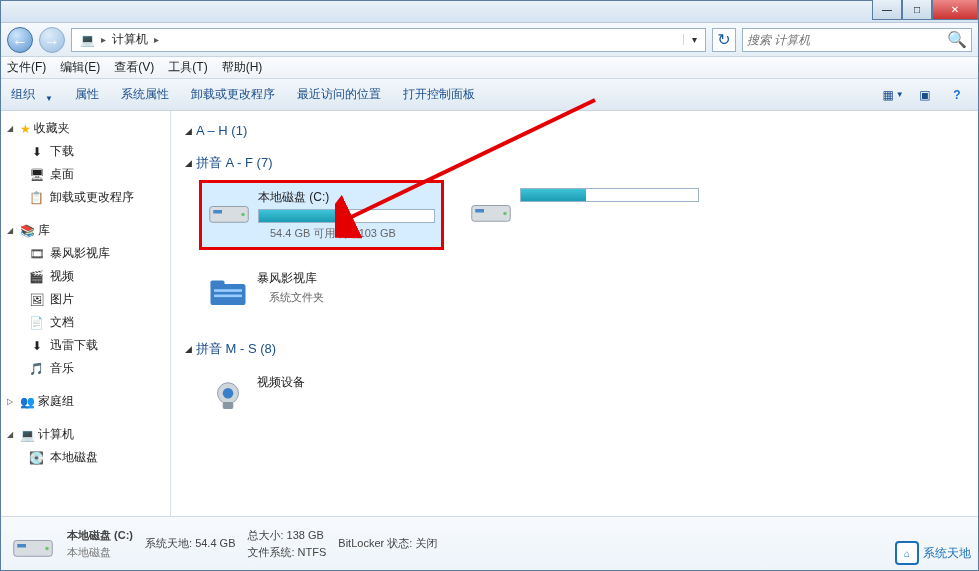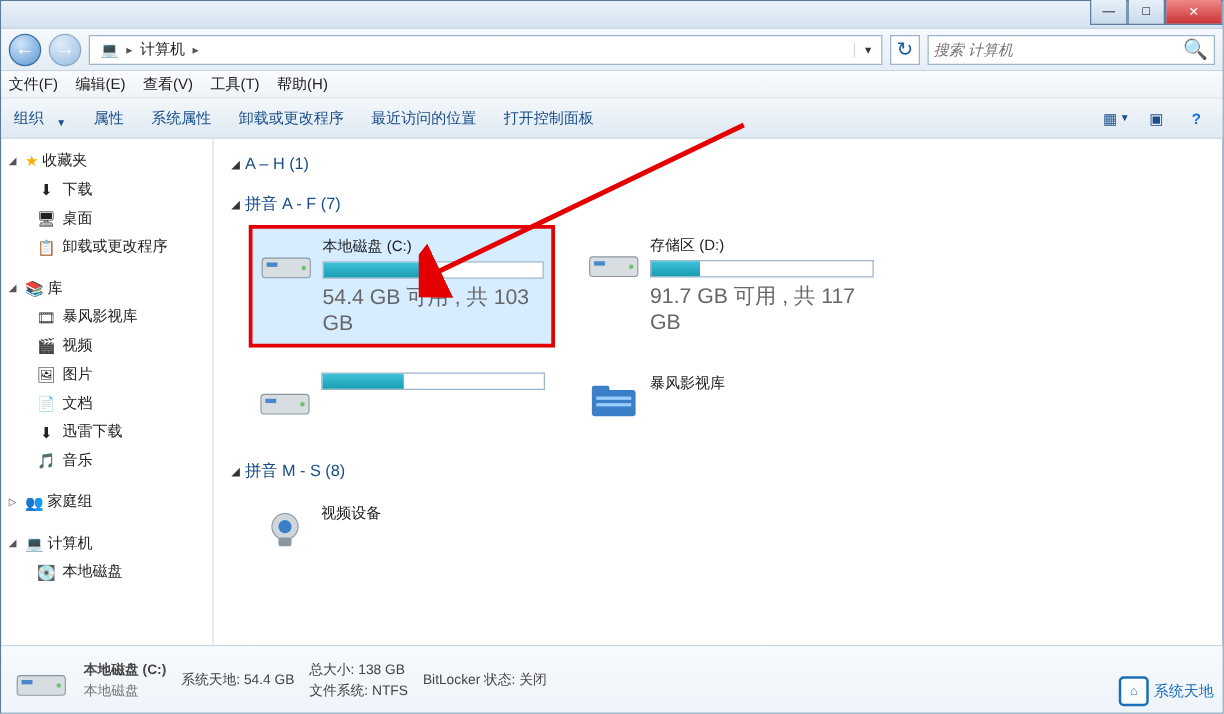--- a/index.html
+++ b/index.html
@@ -40,21 +40,21 @@
 .cathdr { display:flex; align-items:center; gap:4px; color:#1a4e8a; font-size:13px; padding:4px 0; }
 .cathdr .tri { font-size:9px; color:#333; }
 .catbody { display:flex; flex-wrap:wrap; gap:12px 18px; padding:4px 0 8px 14px; }
 .tile { width:245px; display:flex; align-items:flex-start; gap:8px; padding:6px; border:2px solid transparent; }
 .tile.selected { border:3px solid #e40000; background:#d6ecff; }
 .tileico { width:42px; height:42px; display:flex; align-items:center; justify-content:center; flex-shrink:0; }
 .tileinfo { flex:1; display:flex; flex-direction:column; gap:3px; }
 .tilename { color:#222; font-size:12px; }
 .bar { height:14px; border:1px solid #9bb4cb; background:#fff; position:relative; }
 .bar .fill { position:absolute; left:0; top:0; bottom:0; background:linear-gradient(#3fc3d8,#1a9db3); }
-.tilesub { color:#666; font-size:17px; }
+.tilesub { color:#666; font-size:11px;margin-left:12px; }
 .details { height:54px; border-top:1px solid #d0dae4; background:linear-gradient(#f7fafd,#eef4fa); display:flex; align-items:center; padding:4px 10px; gap:12px; font-size:11px; color:#444; }
 .details .dico { width:44px; height:40px; display:flex; align-items:center; justify-content:center; }
 .details .dcol { display:flex; flex-direction:column; gap:2px; }
 .details .dbar { width:100px; height:12px; border:1px solid #9bb4cb; background:#fff; position:relative; display:inline-block; vertical-align:middle; margin-left:4px; }
 .details .dbar .dfill { position:absolute; left:0; top:0; bottom:0; background:linear-gradient(#3fc3d8,#1a9db3); }
 .arrow { position:absolute; left:335px; top:95px; pointer-events:none; z-index:100; }
 .watermark { position:absolute; right:8px; bottom:6px; font-size:12px; color:#1a6fb8; display:flex; align-items:center; gap:4px; z-index:50; pointer-events:none; }
 .watermark .logo { width:24px; height:24px; border:2px solid #1a6fb8; border-radius:4px; display:flex; align-items:center; justify-content:center; color:#1a6fb8; font-size:10px; background:rgba(255,255,255,0.7); }
 
 .drv { width:42px; height:32px; }
@@ -223,52 +223,37 @@
             </div>
             <div class="tile">
               <div class="tileico">
                 <svg class="drv" viewBox="0 0 48 36">
                   <rect x="2" y="14" width="44" height="18" rx="3" fill="#d8dde2" stroke="#8a96a2"></rect>
                   <rect x="6" y="18" width="10" height="4" fill="#4a88c8"></rect>
                   <circle cx="40" cy="23" r="2" fill="#6ac46a"></circle>
                 </svg>
               </div>
               <div class="tileinfo">
-                <div class="tilename">存储区 (D:)</div>
-                <div class="bar">
-                  <div class="fill" style="width:22%"></div>
-                </div>
-                <div class="tilesub">91.7 GB 可用 , 共 117 GB</div>
-              </div>
-            </div>
-            <div class="tile">
-              <div class="tileico">
-                <svg class="drv" viewBox="0 0 48 36">
-                  <rect x="2" y="14" width="44" height="18" rx="3" fill="#d8dde2" stroke="#8a96a2"></rect>
-                  <rect x="6" y="18" width="10" height="4" fill="#4a88c8"></rect>
-                  <circle cx="40" cy="23" r="2" fill="#6ac46a"></circle>
-                </svg>
-              </div>
-              <div class="tileinfo">
                 <div class="bar">
                   <div class="fill" style="width:37%"></div>
                 </div>
               </div>
             </div>
             <div class="tile">
               <div class="tileico">
                 <svg class="drv" viewBox="0 0 48 36">
                   <rect x="4" y="10" width="40" height="24" rx="3" fill="#3a7fc8"></rect>
                   <rect x="4" y="6" width="16" height="8" rx="2" fill="#3a7fc8"></rect>
                   <rect x="8" y="16" width="32" height="3" fill="#9cf"></rect>
                   <rect x="8" y="22" width="32" height="3" fill="#9cf"></rect>
                 </svg>
               </div>
               <div class="tileinfo">
                 <div class="tilename">暴风影视库</div>
+                <div class="tilesub">系统文件夹</div>
               </div>
             </div>
           </div>
         </div>
         <div class="cat">
           <div class="cathdr">
             <span class="tri">◢</span>
             <span>拼音 M - S (8)</span>
           </div>
           <div class="catbody">

